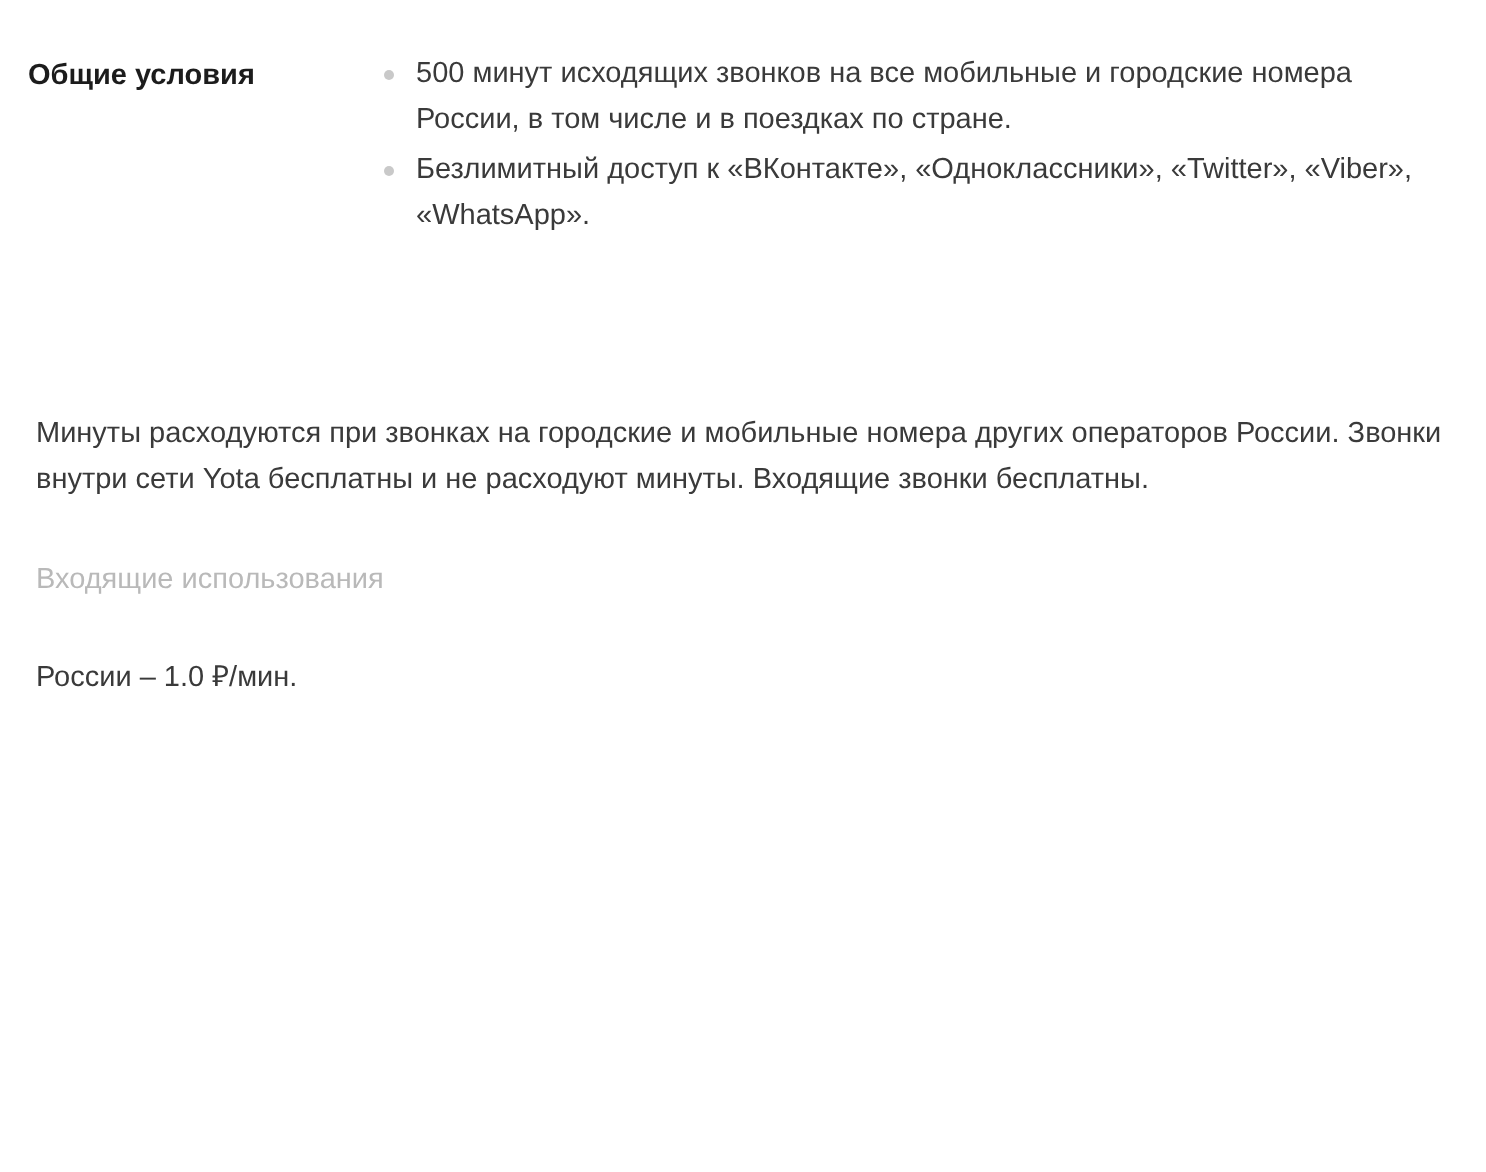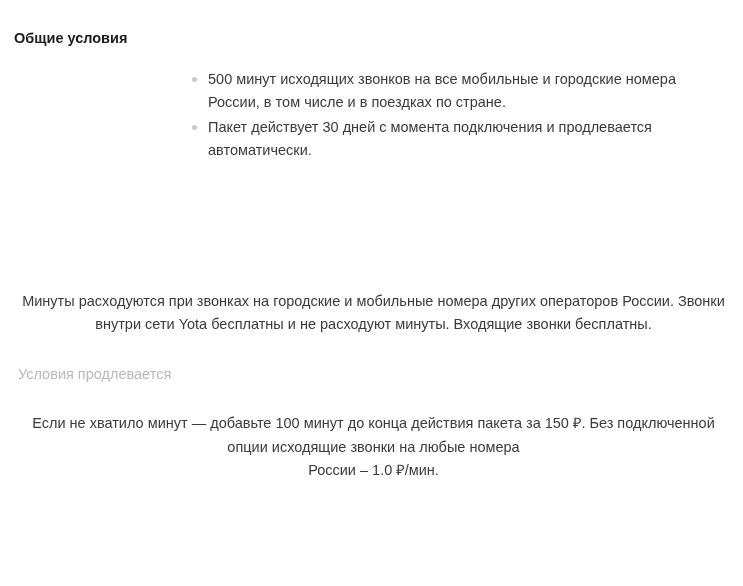--- a/index.html
+++ b/index.html
@@ -30,21 +30,20 @@
     flex: 0 0 172px;
     font-size: 14.5px;
     font-weight: bold;
     color: #1c1c1c;
     line-height: 1.45;
     padding-top: 2px;
   }
   .section-body {
     flex: 1 1 auto;
     padding-left: 4px;
-    margin-top: 42px;
   }
   ul.bullets {
     list-style: none;
     margin: 0;
     padding: 0;
   }
   ul.bullets li {
     position: relative;
     padding-left: 18px;
     font-size: 14.5px;
@@ -60,21 +59,20 @@
     width: 5px;
     height: 5px;
     border-radius: 50%;
     background: #c9c9c9;
   }
   .para {
     font-size: 14.5px;
     line-height: 1.62;
     color: #3a3a3a;
     margin: 0;
-    text-align: center;
   }
   .subhead {
     font-size: 14.5px;
     line-height: 1.62;
     color: #b9b9b9;
     margin: 0;
   }
   .gap-lg { height: 26px; }
   .gap-md { height: 20px; }
   .section-gap { height: 84px; }
@@ -82,38 +80,37 @@
 </head>
 <body>
 
 <div class="page">
 
   <div class="section">
     <div class="section-title">Общие условия</div>
     <div class="section-body">
       <ul class="bullets">
         <li>500 минут исходящих звонков на все мобильные и городские номера России, в том числе и в поездках по стране.</li>
-        <li>Пакет действует 30 дней с момента подключения и продлевается автоматически.</li>
+        <li>Безлимитный доступ к «ВКонтакте», «Одноклассники», «Twitter», «Viber», «WhatsApp».</li>
       </ul>
     </div>
   </div>
 
   <div class="section-gap"></div>
 
   <div class="section">
     <div class="section-body">
       <p class="para">Минуты расходуются при звонках на городские и мобильные номера других операторов России. Звонки внутри сети Yota бесплатны и не расходуют минуты. Входящие звонки бесплатны.</p>
 
       <div class="gap-lg"></div>
 
-      <p class="subhead">Условия продлевается</p>
+      <p class="subhead">Входящие использования</p>
 
       <div class="gap-lg"></div>
 
-      <p class="para">Если не хватило минут — добавьте 100 минут до конца действия пакета за 150 ₽. Без подключенной опции исходящие звонки на любые номера</p>
       <p class="para">России – 1.0 ₽/мин.</p>
 
       <div class="gap-md"></div>
 
 
     </div>
   </div>
 
 </div>
 

